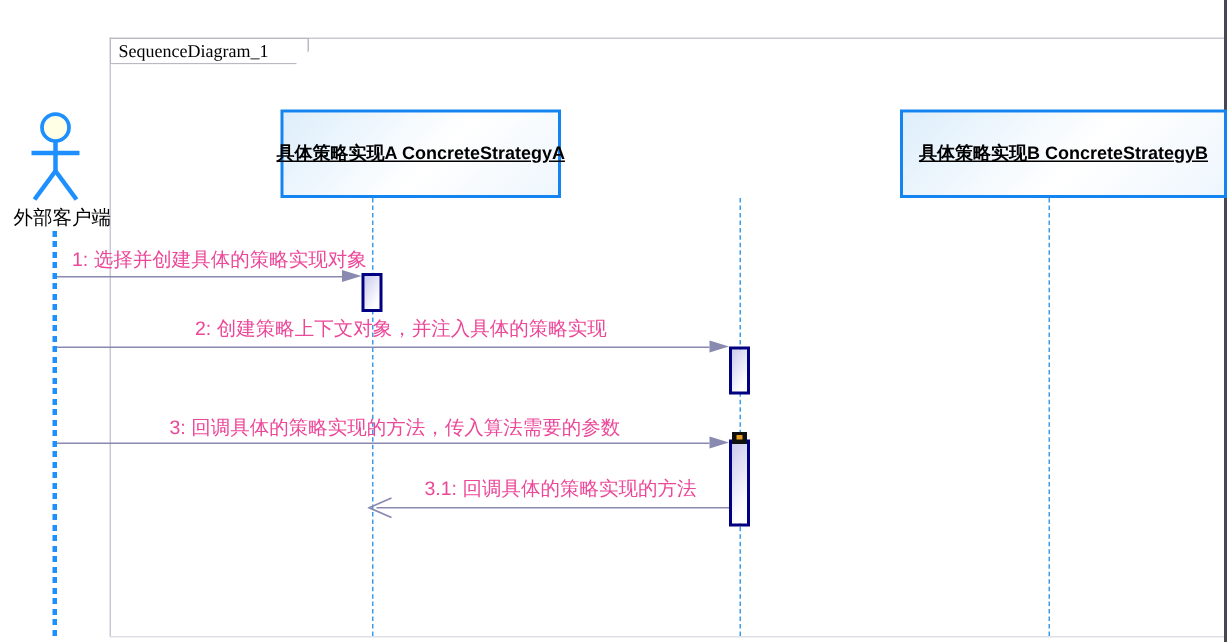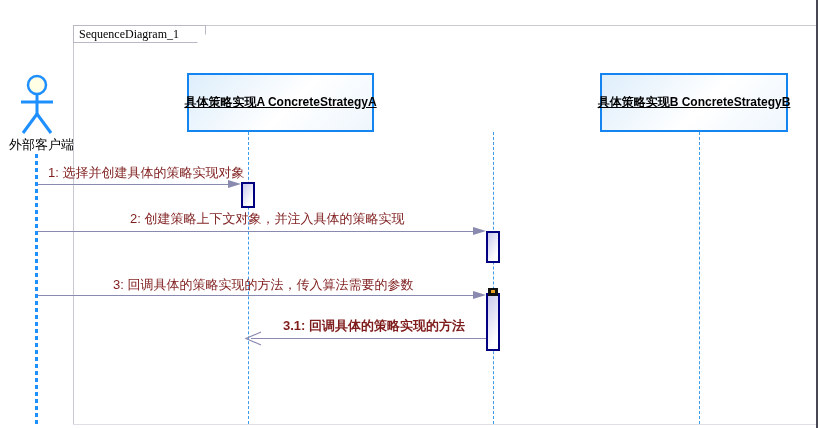--- a/index.html
+++ b/index.html
@@ -37,38 +37,38 @@
   .head-box{
     position:absolute;top:73px;height:59px;box-sizing:border-box;
     border:2px solid #1485f0;
     background:linear-gradient(135deg,#ddeefb 0%,#ffffff 55%,#eef6fd 100%);
     display:flex;align-items:center;justify-content:center;
     font-size:12px;font-weight:bold;text-align:center;
   }
   .head-box span{text-decoration:underline;white-space:nowrap;}
   .hb-a{left:147px;width:187px;margin-left:40px;}
   .hb-ctx{left:410px;width:166px;}
-  .hb-b{left:600px;width:188px;align-items:center;}
+  .hb-b{left:600px;width:218px;align-items:center;}
   
   .activation{
     position:absolute;width:14px;box-sizing:border-box;
     border:2px solid #000080;
     background:linear-gradient(120deg,#c9c9ee 0%,#ffffff 80%);
   }
   .act-1{left:241px;top:182px;height:26px;}
   .act-2{left:486px;top:231px;height:32px;}
   .act-3{left:486px;top:293px;height:58px;}
   .act-marker{position:absolute;left:488px;top:288px;width:10px;height:8px;background:#101010;}
   .act-marker i{position:absolute;left:3px;top:2px;width:4px;height:3px;background:#e8a020;}
   
-  .msg-label{position:absolute;font-size:13px;white-space:nowrap;color:#7f1d1d;}
+  .msg-label{position:absolute;font-size:13px;white-space:nowrap;color:#ec4899;}
   .ml-1{left:48px;top:164px;}
   .ml-2{left:130px;top:210px;}
   .ml-3{left:113px;top:276px;}
-  .ml-31{left:283px;top:317px;font-weight:bold;}
+  .ml-31{left:283px;top:317px;}
   .msg-line{position:absolute;height:1px;background:#8a8ab0;}
   .line-1{left:38px;top:184px;width:190px;}
   .line-2{left:38px;top:231px;width:435px;}
   .line-3{left:38px;top:295px;width:435px;}
   .line-31{left:251px;top:338px;width:235px;}
   .arrow-solid{
     position:absolute;width:0;height:0;
     border-top:4px solid transparent;border-bottom:4px solid transparent;
     border-left:13px solid #8a8ab0;
   }

